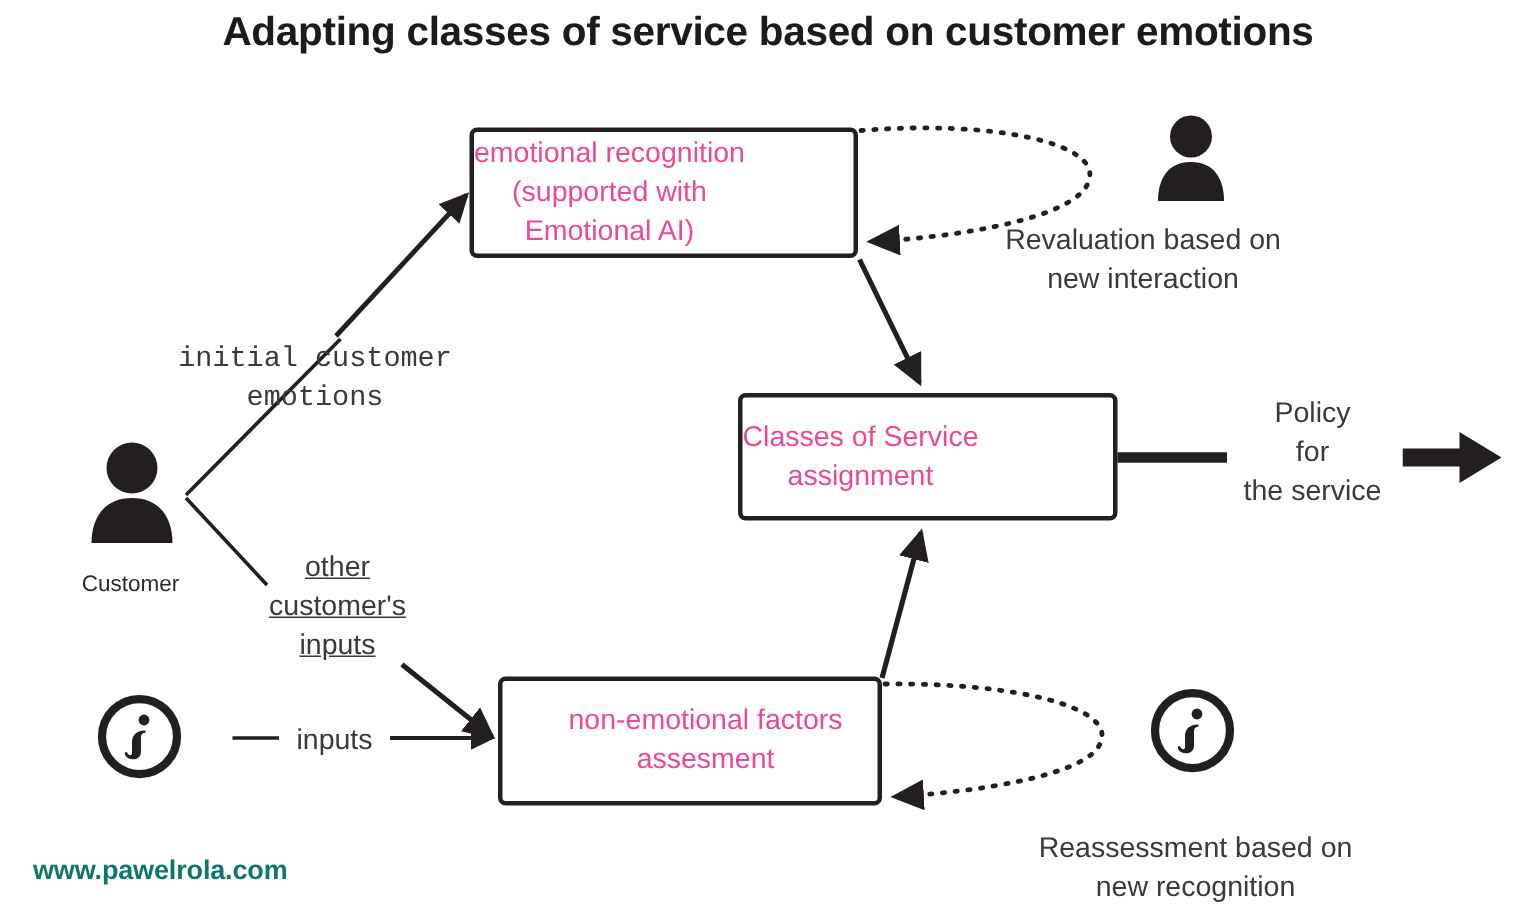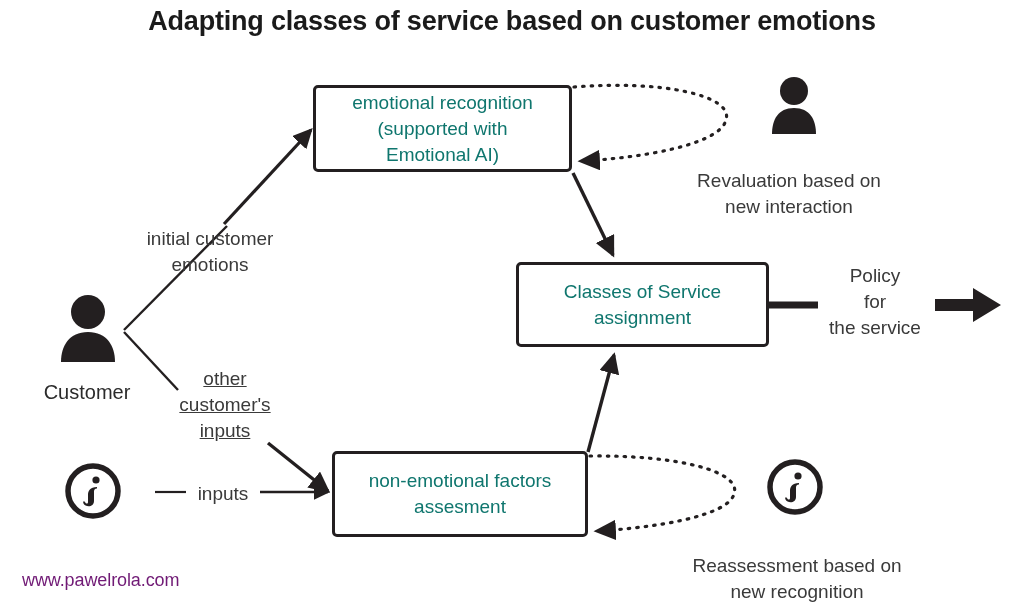--- a/index.html
+++ b/index.html
@@ -41,71 +41,70 @@
   }
 
   .proc-box {
     position: absolute;
     box-sizing: border-box;
     border: 3px solid #231f20;
     border-radius: 5px;
     background: #ffffff;
     display: flex;
     align-items: center;
-    justify-content: center;
     text-align: center;
     font-size: 19px;
     line-height: 26px;
-    color: #0f766e;
+    color: #ec4899;
     z-index: 3;
   }
   #box-emotional { left: 313px; top: 85px;  width: 259px; height: 87px; }
-  #box-classes   { left: 516px; top: 262px; width: 253px; height: 85px; }
-  #box-nonemo    { left: 332px; top: 451px; width: 256px; height: 86px; }
+  #box-classes   { left: 492px; top: 262px; width: 253px; height: 85px; }
+  #box-nonemo    { left: 332px; top: 451px; width: 256px; height: 86px; padding-left: 44px; }
 
   .note {
     position: absolute;
     text-align: center;
     font-size: 19px;
     line-height: 26px;
     color: #3a3a3a;
     z-index: 2;
   }
   #note-initial      { left: 110px; top: 226px; width: 200px; }
   #note-other        { left: 150px; top: 366px; width: 150px; }
   #note-inputs       { left: 190px; top: 481px; width: 66px;  background:#fff; }
-  #note-revaluation  { left: 658px; top: 148px; width: 262px; margin-top: 20px; }
+  #note-revaluation  { left: 631px; top: 148px; width: 262px; }
   #note-reassessment { left: 666px; top: 553px; width: 262px; }
   #note-policy       { left: 800px; top: 263px; width: 150px; }
 
   .glyph { position: absolute; z-index: 2; }
   #icon-customer { left: 56px;  top: 294px; width: 64px; height: 68px; }
   #icon-person-rev { left: 768px; top: 76px; width: 52px; height: 58px; }
   #icon-info-left  { left: 64px;  top: 462px; width: 58px; height: 58px; }
   #icon-info-right { left: 766px; top: 458px; width: 58px; height: 58px; }
 
   .caption-customer {
     position: absolute;
     left: 12px;
     top: 381px;
     width: 150px;
     text-align: center;
-    font-size: 20px;
+    font-size: 15px;
     color: #2b2b2b;
     z-index: 2;
   }
 
   .footer-url {
     position: absolute;
     left: 22px;
     top: 570px;
     font-size: 18px;
-    font-weight: normal;
+    font-weight: bold;
     letter-spacing: -0.1px;
-    color: #701a75;
+    color: #0f766e;
     z-index: 2;
   }
 </style>
 </head>
 <body>
 
 <div id="canvas">
 
   <div class="page-title">Adapting classes of service based on customer emotions</div>
 
@@ -163,21 +162,21 @@
   <div class="proc-box" id="box-classes">
     <div style="white-space:pre-line;">Classes of Service
 assignment</div>
   </div>
 
   <div class="proc-box" id="box-nonemo">
     <div style="white-space:pre-line;">non-emotional factors
 assesment</div>
   </div>
 
-  <div class="note" id="note-initial" style="white-space:pre-line;">initial customer
+  <div class="note" id="note-initial" style="white-space:pre-line;font-family:Liberation Mono, monospace;">initial customer
 emotions</div>
 
   <div class="note" id="note-other" style="white-space:pre-line;text-decoration:underline;">other
 customer's
 inputs</div>
 
   <div class="note" id="note-inputs">inputs</div>
 
   <div class="note" id="note-revaluation" style="white-space:pre-line;">Revaluation based on
 new interaction</div>

